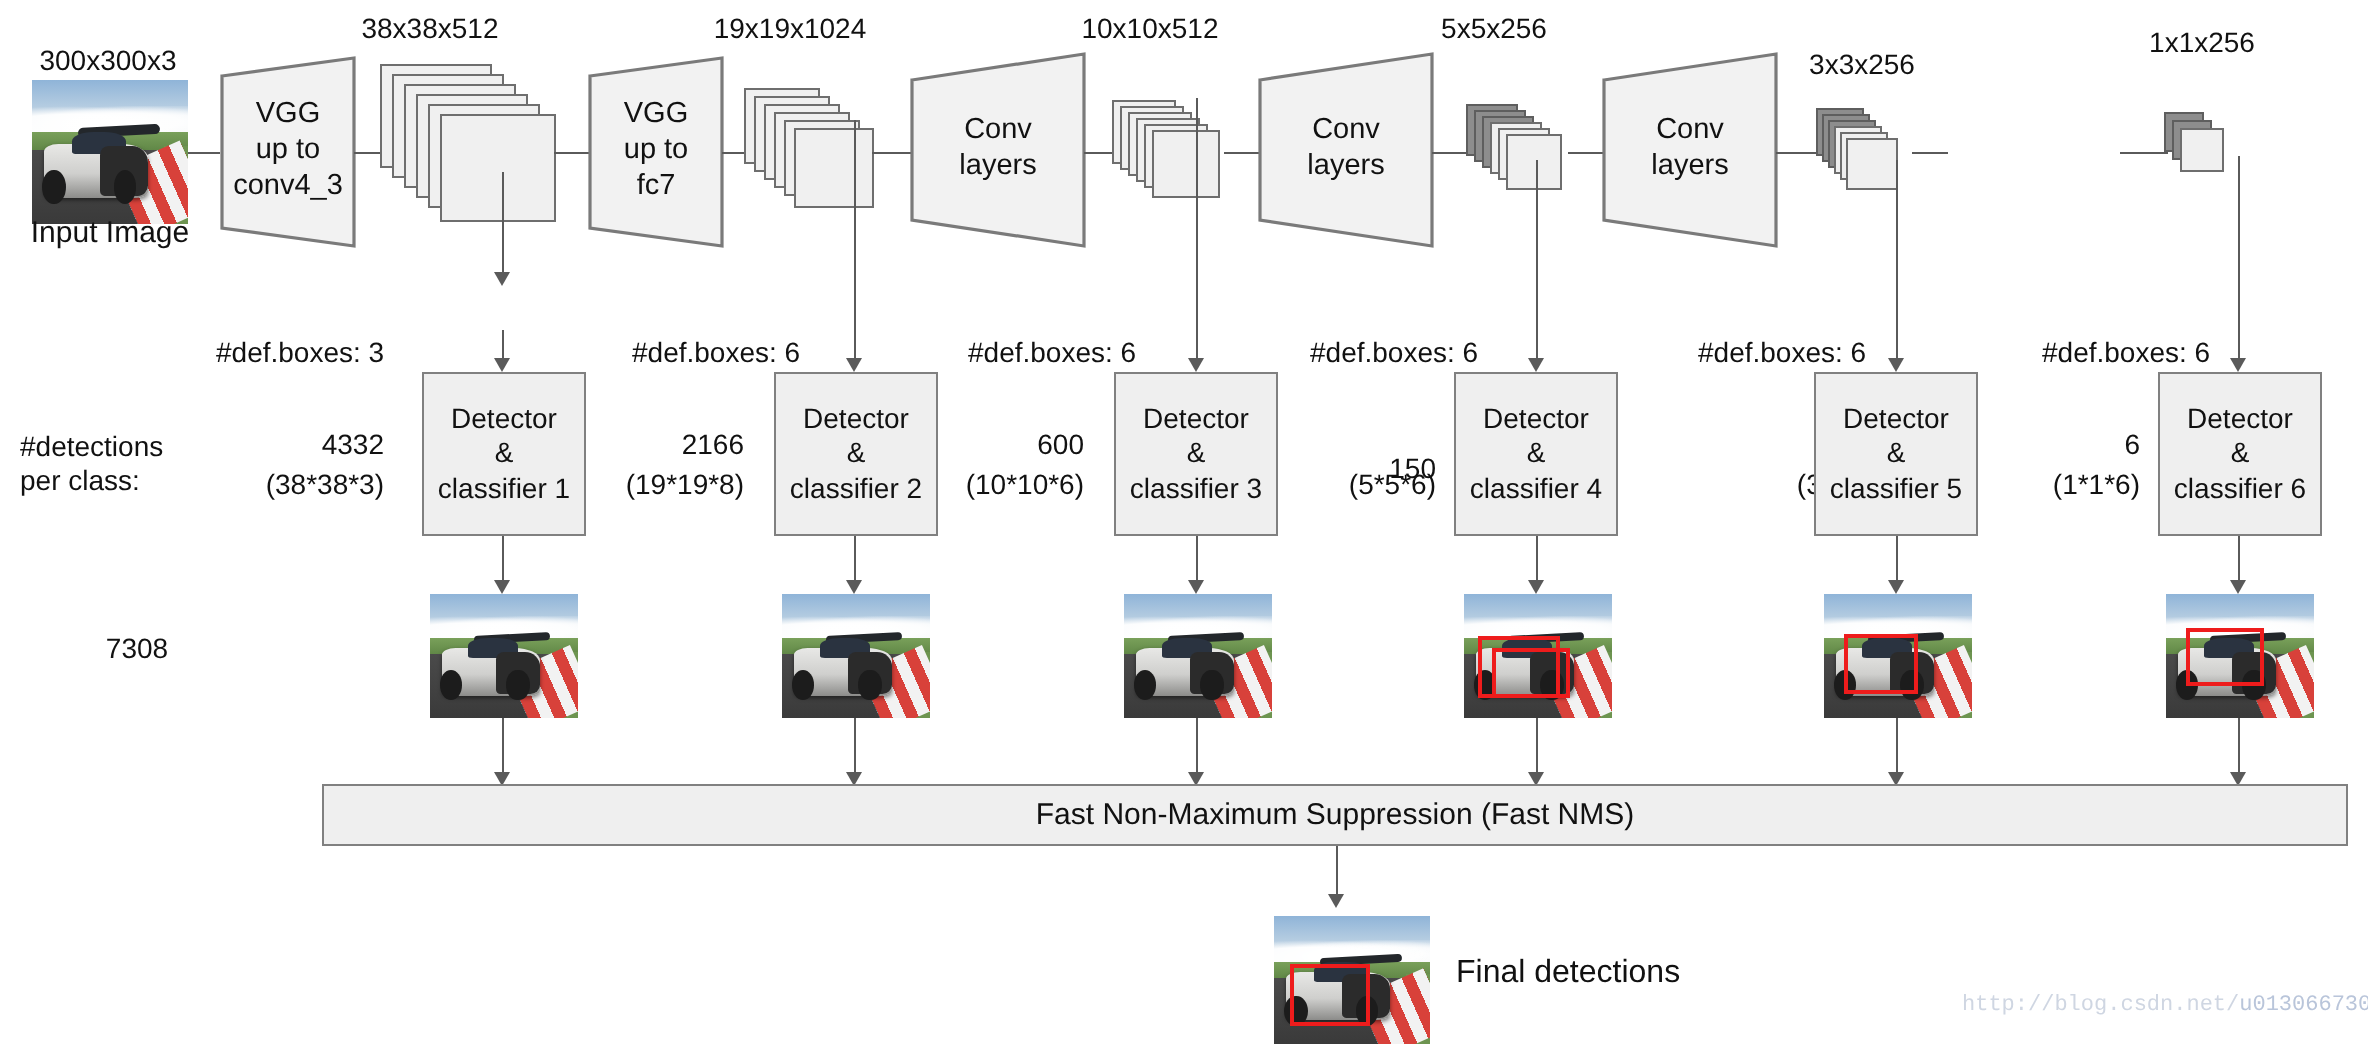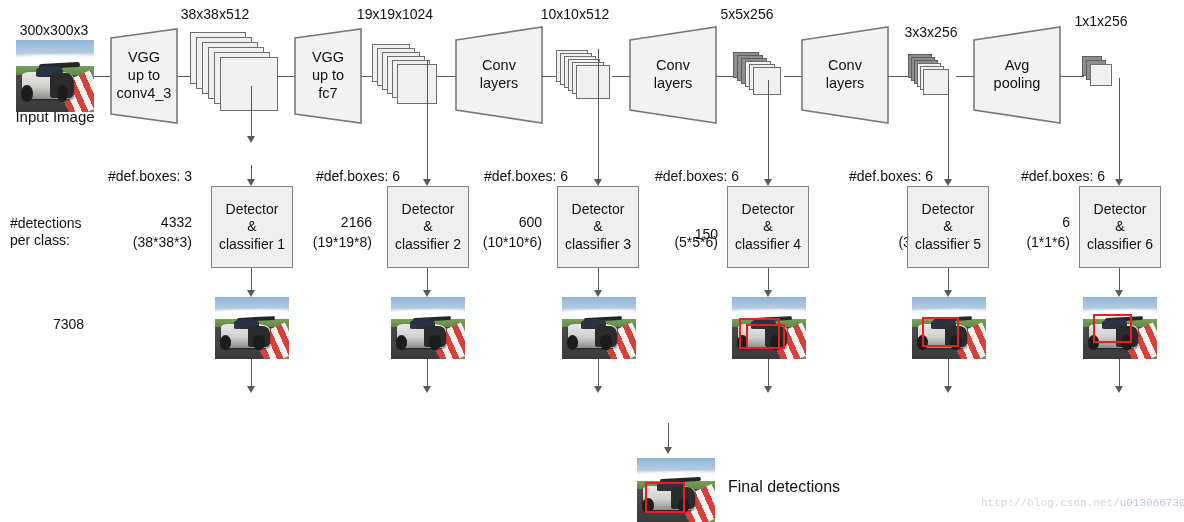--- a/index.html
+++ b/index.html
@@ -296,29 +296,20 @@
   <div class="stack" style="left:908px; top:54px; width:52px; height:46px;">
     <div class="sheet dark" style="left:0px;  top:0px;  width:24px; height:24px;"></div>
     <div class="sheet dark" style="left:3px;  top:3px;  width:24px; height:24px;"></div>
     <div class="sheet dark" style="left:6px;  top:6px;  width:24px; height:24px;"></div>
     <div class="sheet" style="left:9px;  top:9px;  width:24px; height:24px;"></div>
     <div class="sheet" style="left:12px; top:12px; width:24px; height:24px;"></div>
     <div class="sheet front" style="left:15px; top:15px; width:26px; height:26px;"></div>
   </div>
   <div class="hline" style="left:956px; top:76px; width:18px;"></div>
 
-  <div class="trapwrap" style="left:973px; top:26px; width:88px; height:98px;">
-    <svg width="88" height="98" viewBox="0 0 88 98">
-      <polygon points="1,14 87,1 87,97 1,84" fill="#f2f2f2" stroke="#7a7a7a" stroke-width="1.6"></polygon>
-    </svg>
-    <div class="tt">
-      <span style="white-space:pre-line;">Avg
-pooling</span>
-    </div>
-  </div>
 
   <div class="hline" style="left:1060px; top:76px; width:24px;"></div>
 
   <div class="lbl c" style="left:1046px; top:13px; width:110px;">1x1x256</div>
   <div class="stack" style="left:1082px; top:56px; width:40px; height:40px;">
     <div class="sheet dark" style="left:0px; top:0px; width:20px; height:20px;"></div>
     <div class="sheet dark" style="left:4px; top:4px; width:20px; height:20px;"></div>
     <div class="sheet front" style="left:8px; top:8px; width:22px; height:22px;"></div>
   </div>
 
@@ -516,20 +507,23 @@
   <div class="arrowhead" style="left:423px; top:386px;"></div>
   <div class="vline" style="left:598px; top:359px; height:29px;"></div>
   <div class="arrowhead" style="left:594px; top:386px;"></div>
   <div class="vline" style="left:768px; top:359px; height:29px;"></div>
   <div class="arrowhead" style="left:764px; top:386px;"></div>
   <div class="vline" style="left:948px; top:359px; height:29px;"></div>
   <div class="arrowhead" style="left:944px; top:386px;"></div>
   <div class="vline" style="left:1119px; top:359px; height:29px;"></div>
   <div class="arrowhead" style="left:1115px; top:386px;"></div>
 
+  <div class="nmsbar" style="left:161px; top:392px; width:1013px; height:31px;">
+    <span>Fast Non-Maximum Suppression (Fast NMS)</span>
+  </div>
 
   <div class="vline" style="left:668px; top:423px; height:26px;"></div>
   <div class="arrowhead" style="left:664px; top:447px;"></div>
 
   <div class="thumb" style="left:637px; top:458px; width:78px; height:64px;">
     <div class="sky"></div>
     <div class="clouds"></div>
     <div class="grass"></div>
     <div class="track"></div>
     <div class="grassR"></div>

